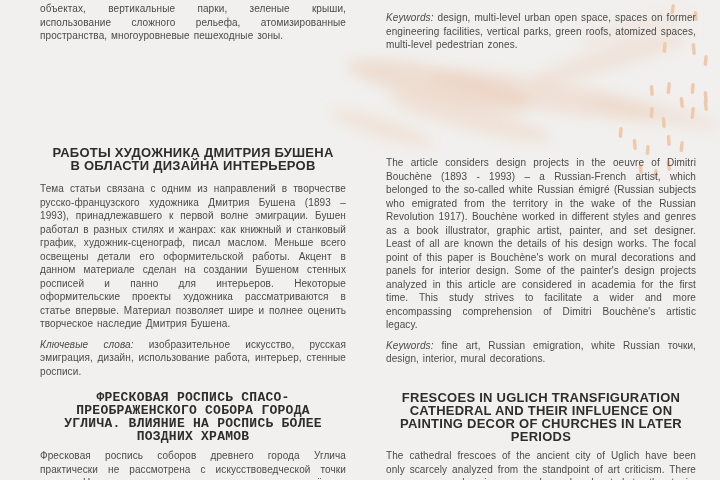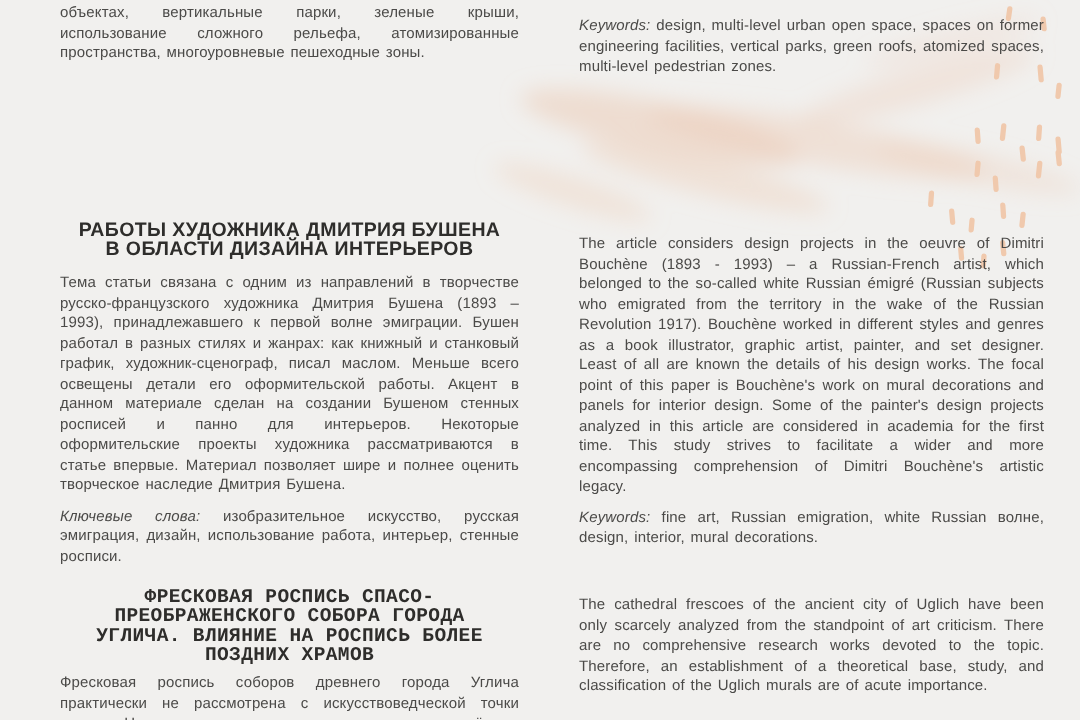--- a/index.html
+++ b/index.html
@@ -107,25 +107,26 @@
       <p class="body-par kw-par-1"><span class="kw-label">Keywords:</span><span> design, multi-level urban open space, spaces on former engineering facilities, vertical parks, green roofs, atomized spaces, multi-level pedestrian zones.</span></p>
     </div>
 
     <div class="cell r2 ru">
       <h2 class="heading" style="margin:0;">РАБОТЫ ХУДОЖНИКА ДМИТРИЯ БУШЕНА В ОБЛАСТИ ДИЗАЙНА ИНТЕРЬЕРОВ</h2>
       <p class="body-par abstract">Тема статьи связана с одним из направлений в творчестве русско-французского художника Дмитрия Бушена (1893 – 1993), принадлежавшего к первой волне эмиграции. Бушен работал в разных стилях и жанрах: как книжный и станковый график, художник-сценограф, писал маслом. Меньше всего освещены детали его оформительской работы. Акцент в данном материале сделан на создании Бушеном стенных росписей и панно для интерьеров. Некоторые оформительские проекты художника рассматриваются в статье впервые. Материал позволяет шире и полнее оценить творческое наследие Дмитрия Бушена.</p>
       <p class="body-par kw-par"><span class="kw-label">Ключевые слова:</span><span> изобразительное искусство, русская эмиграция, дизайн, использование работа, интерьер, стенные росписи.</span></p>
     </div>
     <div class="cell r2 en">
       <p class="body-par abstract">The article considers design projects in the oeuvre of Dimitri Bouchène (1893 - 1993) – a Russian-French artist, which belonged to the so-called white Russian émigré (Russian subjects who emigrated from the territory in the wake of the Russian Revolution 1917). Bouchène worked in different styles and genres as a book illustrator, graphic artist, painter, and set designer. Least of all are known the details of his design works. The focal point of this paper is Bouchène's work on mural decorations and panels for interior design. Some of the painter's design projects analyzed in this article are considered in academia for the first time. This study strives to facilitate a wider and more encompassing comprehension of Dimitri Bouchène's artistic legacy.</p>
-      <p class="body-par kw-par"><span class="kw-label">Keywords:</span><span> fine art, Russian emigration, white Russian волне, design, interior, mural decorations.</span></p>
+      <p class="body-par kw-par"><span class="kw-label">Keywords:</span><span> fine art, Russian emigration, white Russian точки, design, interior, mural decorations.</span></p>
     </div>
 
     <div class="cell r3 ru">
       <h2 class="heading" style="margin:0;font-family:Liberation Mono, monospace;">ФРЕСКОВАЯ РОСПИСЬ СПАСО-ПРЕОБРАЖЕНСКОГО СОБОРА ГОРОДА УГЛИЧА. ВЛИЯНИЕ НА РОСПИСЬ БОЛЕЕ ПОЗДНИХ ХРАМОВ</h2>
       <p class="body-par abstract">Фресковая роспись соборов древнего города Углича практически не рассмотрена с искусствоведческой точки зрения. Нет исчерпывающих научных трудов, посвящённых этой теме. Накопление творческой базы, изучение и классификация росписей города Углича является актуальной задачей современного искусствоведения.</p>
     </div>
     <div class="cell r3 en">
+      <h2 class="heading" style="margin:0;">FRESCOES IN UGLICH TRANSFIGURATION CATHEDRAL AND THEIR INFLUENCE ON PAINTING DECOR OF CHURCHES IN LATER PERIODS</h2>
       <p class="body-par abstract">The cathedral frescoes of the ancient city of Uglich have been only scarcely analyzed from the standpoint of art criticism. There are no comprehensive research works devoted to the topic. Therefore, an establishment of a theoretical base, study, and classification of the Uglich murals are of acute importance.</p>
     </div>
 
   </div>
 </div>
 
 </body></html>

